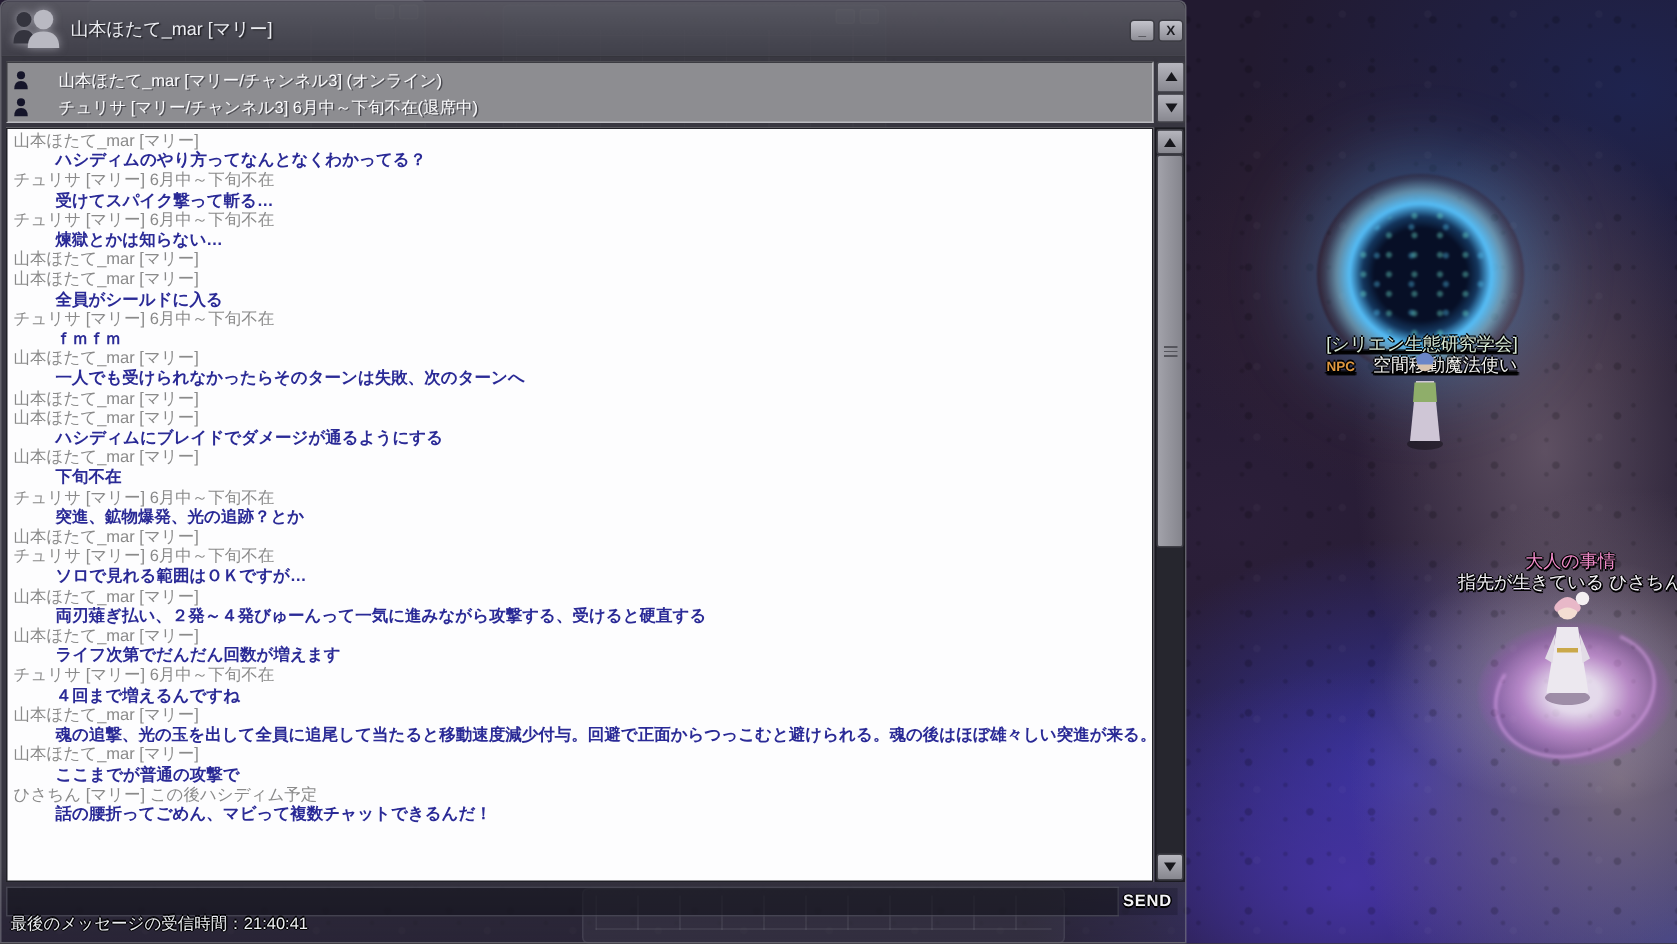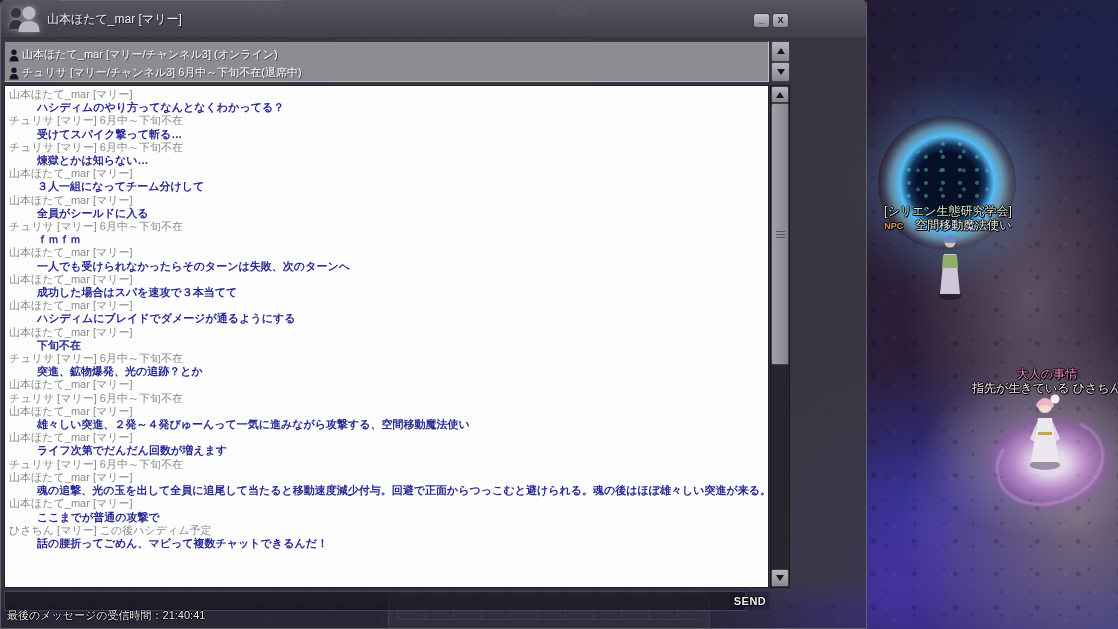--- a/index.html
+++ b/index.html
@@ -29,21 +29,21 @@
   .portal { position:absolute; left:878px; top:116px; width:138px; height:134px; border-radius:50%;
     background: radial-gradient(circle, #070f26 0 32%, rgba(18,55,95,0.95) 40%, rgba(86,196,255,0.95) 49%, rgba(140,225,255,0.55) 58%, rgba(120,210,255,0.18) 66%, transparent 72%);
     box-shadow: 0 0 46px 14px rgba(80,180,255,0.30); filter: blur(0.6px); }
   .portal-speckle { position:absolute; inset:18%; border-radius:50%; opacity:.8; background-image:
       radial-gradient(circle at 35% 30%, rgba(110,230,210,0.5) 0 1.5px, transparent 2.5px),
       radial-gradient(circle at 65% 60%, rgba(90,210,255,0.45) 0 1.5px, transparent 2.5px);
     background-size: 17px 13px, 23px 19px; }
 
   .game-label { position:absolute; text-align:center; font-size:12px; line-height:14px;
     text-shadow:1px 0 0 #000,-1px 0 0 #000,0 1px 0 #000,0 -1px 0 #000,1px 1px 0 #000; white-space:nowrap; }
-  .npc-labels { left:843px; top:204px; width:210px; }
+  .npc-labels { left:843px; top:222px; width:210px;text-decoration:underline; }
   .npc-guild { color:#d9ead6; }
   .npc-name { color:#f2f2f0; }
   .npc-tag { color:var(--npc-tag,#e09840); font-size:9px; font-weight:bold; margin-right:12px; }
   .player-labels { left:962px; top:367px; width:170px; }
   .player-title { color:var(--ptitle,#f08ac8); }
   .player-name { color:#f4f2f6; }
 
   .npc-sprite { position:absolute; left:930px; top:228px; }
   .player-aura { position:absolute; left:985px; top:415px; width:130px; height:95px; border-radius:50%;
     background: radial-gradient(ellipse, rgba(250,240,255,0.8) 0 18%, rgba(225,150,240,0.55) 40%, rgba(170,80,200,0.3) 60%, transparent 75%); filter:blur(1px); }
@@ -53,41 +53,41 @@
 
   
   .bgwin { position:absolute; background:rgba(132,132,146,0.16); border:1px solid rgba(175,175,190,0.22); border-radius:4px; }
   .bgwin .slots { position:absolute; left:8px; right:8px; top:16px; bottom:8px; background-image:
       repeating-linear-gradient(0deg, rgba(210,210,220,0.14) 0 1px, transparent 1px 28px),
       repeating-linear-gradient(90deg, rgba(210,210,220,0.14) 0 1px, transparent 1px 28px); }
   .bgwin .mini-btns { position:absolute; top:2px; right:4px; display:flex; gap:3px; }
   .bgwin .mini-btns span { width:13px; height:10px; background:rgba(190,190,200,0.25); border:1px solid rgba(210,210,220,0.3); border-radius:2px; }
 
   
-  .chat-window { position:absolute; left:0; top:0; width:867px; height:629px;
+  .chat-window { position:absolute; left:0; top:0; width:791px; height:629px;
     background: linear-gradient(rgba(58,58,66,0.88) 0 92%, rgba(52,52,64,0.5) 97%, rgba(52,52,64,0.42) 100%);
     border:1px solid rgba(150,150,160,0.45); border-radius:5px 5px 0 0; }
 
   .title-bar { position:absolute; left:0; top:0; width:100%; height:37px;
     background:linear-gradient(rgba(108,108,118,0.6), rgba(70,70,80,0.6));
     border-bottom:1px solid rgba(40,40,46,0.7); border-radius:5px 5px 0 0; }
   .title-text { position:absolute; left:46px; top:0; line-height:37px; font-size:12px; color:#ecedf2;
     text-shadow:1px 1px 1px #1a1a1e; }
   .group-icon { position:absolute; left:5px; top:3px; filter:drop-shadow(0 0 3px rgba(230,230,240,0.5)); }
 
   .win-btn { position:absolute; top:12px; width:17px; height:15px; font-size:9px; font-weight:bold; color:#1d1d22;
     background:linear-gradient(#c3c3cb,#8d8d95); border:1px solid #3d3d44; border-radius:3px;
     text-align:center; line-height:13px; cursor:pointer; }
   .btn-min { left:752px; }
   .btn-close { left:771px; }
 
   .member-panel { position:absolute; left:3px; top:40px; width:765px; height:41px; background:#8d8d91;
     border-top:1px solid #3c3c42; border-left:1px solid #3c3c42; border-bottom:1px solid #bdbdc2; border-right:1px solid #bdbdc2;
     padding:2px 4px; overflow:hidden; }
-  .member-row { display:flex; align-items:flex-end; height:18px; gap:3px; cursor:pointer; }
+  .member-row { display:flex; align-items:center; height:18px; gap:20px; cursor:pointer; }
   .member-row .mname { font-size:11px; color:#fbfbfd; text-shadow:1px 1px 0 #4a4a50; white-space:nowrap; }
 
   .mscroll { position:absolute; left:770px; top:40px; width:19px; height:41px; display:flex; flex-direction:column; }
   .sbtn { flex:1; background:linear-gradient(#b6b6be,#87878f); border:1px solid #3f3f46; border-radius:2px;
     display:flex; align-items:center; justify-content:center; cursor:pointer; }
   .tri-up { width:0; height:0; border-left:4px solid transparent; border-right:4px solid transparent; border-bottom:6px solid #17171c; }
   .tri-down { width:0; height:0; border-left:4px solid transparent; border-right:4px solid transparent; border-top:6px solid #17171c; }
 
   .chat-log { position:absolute; left:3px; top:84px; width:765px; height:503px; background:#fdfdfe;
     border:1px solid #202026; overflow:hidden; padding-top:2px; }
@@ -97,21 +97,21 @@
   .log-scrollbar { position:absolute; left:769px; top:84px; width:20px; height:503px; background:#26262e; border:1px solid #1a1a20; }
   .log-scrollbar .sb-up { position:absolute; left:0; top:0; width:18px; height:17px; }
   .log-scrollbar .sb-down { position:absolute; left:0; bottom:0; width:18px; height:18px; }
   .sb-thumb { position:absolute; left:0; top:17px; width:18px; height:262px;
     background:linear-gradient(90deg,#a2a2aa,#85858d); border:1px solid #3f3f46; border-radius:2px; cursor:grab; }
   .sb-grip { position:absolute; left:4px; top:50%; width:9px; height:8px; margin-top:-4px;
     background:repeating-linear-gradient(0deg,#55555c 0 1px, transparent 1px 3px); }
 
   .input-bar { position:absolute; left:3px; top:590px; width:742px; height:20px;
     background:rgba(16,16,26,0.55); border:1px solid rgba(115,115,130,0.45); color:#eee; font-size:11px; padding:0 4px; outline:none; }
-  .send-button { position:absolute; left:729px; top:591px; width:40px; height:18px; background:rgba(10,10,26,0.25);
+  .send-button { position:absolute; left:744px; top:591px; width:40px; height:18px; background:rgba(10,10,26,0.25);
     border:none; color:#f4f4f8; font-size:11px; font-weight:bold; letter-spacing:0.5px; cursor:pointer;
     text-shadow:1px 0 0 #000,-1px 0 0 #000,0 1px 0 #000,0 -1px 0 #000; }
   .status-text { position:absolute; left:6px; top:607px; font-size:11px; color:#eceef2;
     text-shadow:1px 0 0 #000,-1px 0 0 #000,0 1px 0 #000,0 -1px 0 #000; }
 </style>
 </head>
 <body>
 
 <div class="screen">
 
@@ -226,41 +226,39 @@
     <div class="msg-text">受けてスパイク撃って斬る…</div>
   </div>
 
   <div>
     <div class="msg-sender">チュリサ [マリー] 6月中～下旬不在</div>
     <div class="msg-text">煉獄とかは知らない…</div>
   </div>
 
   <div>
     <div class="msg-sender">山本ほたて_mar [マリー]</div>
-    <div class="msg-text">３人一組になってチーム分けして</div>
   </div>
 
   <div>
     <div class="msg-sender">山本ほたて_mar [マリー]</div>
     <div class="msg-text">全員がシールドに入る</div>
   </div>
 
   <div>
     <div class="msg-sender">チュリサ [マリー] 6月中～下旬不在</div>
     <div class="msg-text">ｆｍｆｍ</div>
   </div>
 
   <div>
     <div class="msg-sender">山本ほたて_mar [マリー]</div>
     <div class="msg-text">一人でも受けられなかったらそのターンは失敗、次のターンへ</div>
   </div>
 
   <div>
     <div class="msg-sender">山本ほたて_mar [マリー]</div>
-    <div class="msg-text">成功した場合はスパを速攻で３本当てて</div>
   </div>
 
   <div>
     <div class="msg-sender">山本ほたて_mar [マリー]</div>
     <div class="msg-text">ハシディムにブレイドでダメージが通るようにする</div>
   </div>
 
   <div>
     <div class="msg-sender">山本ほたて_mar [マリー]</div>
     <div class="msg-text">下旬不在</div>
@@ -270,34 +268,36 @@
     <div class="msg-sender">チュリサ [マリー] 6月中～下旬不在</div>
     <div class="msg-text">突進、鉱物爆発、光の追跡？とか</div>
   </div>
 
   <div>
     <div class="msg-sender">山本ほたて_mar [マリー]</div>
   </div>
 
   <div>
     <div class="msg-sender">チュリサ [マリー] 6月中～下旬不在</div>
-  </div>
-
-  <div>
-    <div class="msg-sender">山本ほたて_mar [マリー]</div>
-    <div class="msg-text">雄々しい突進、２発～４発びゅーんって一気に進みながら攻撃する、空間移動魔法使い</div>
+    <div class="msg-text">ソロで見れる範囲はＯＫですが…</div>
+  </div>
+
+  <div>
+    <div class="msg-sender">山本ほたて_mar [マリー]</div>
+    <div class="msg-text">両刃薙ぎ払い、２発～４発びゅーんって一気に進みながら攻撃する、受けると硬直する</div>
   </div>
 
   <div>
     <div class="msg-sender">山本ほたて_mar [マリー]</div>
     <div class="msg-text">ライフ次第でだんだん回数が増えます</div>
   </div>
 
   <div>
     <div class="msg-sender">チュリサ [マリー] 6月中～下旬不在</div>
+    <div class="msg-text">４回まで増えるんですね</div>
   </div>
 
   <div>
     <div class="msg-sender">山本ほたて_mar [マリー]</div>
     <div class="msg-text">魂の追撃、光の玉を出して全員に追尾して当たると移動速度減少付与。回避で正面からつっこむと避けられる。魂の後はほぼ雄々しい突進が来る。</div>
   </div>
 
   <div>
     <div class="msg-sender">山本ほたて_mar [マリー]</div>
     <div class="msg-text">ここまでが普通の攻撃で</div>

